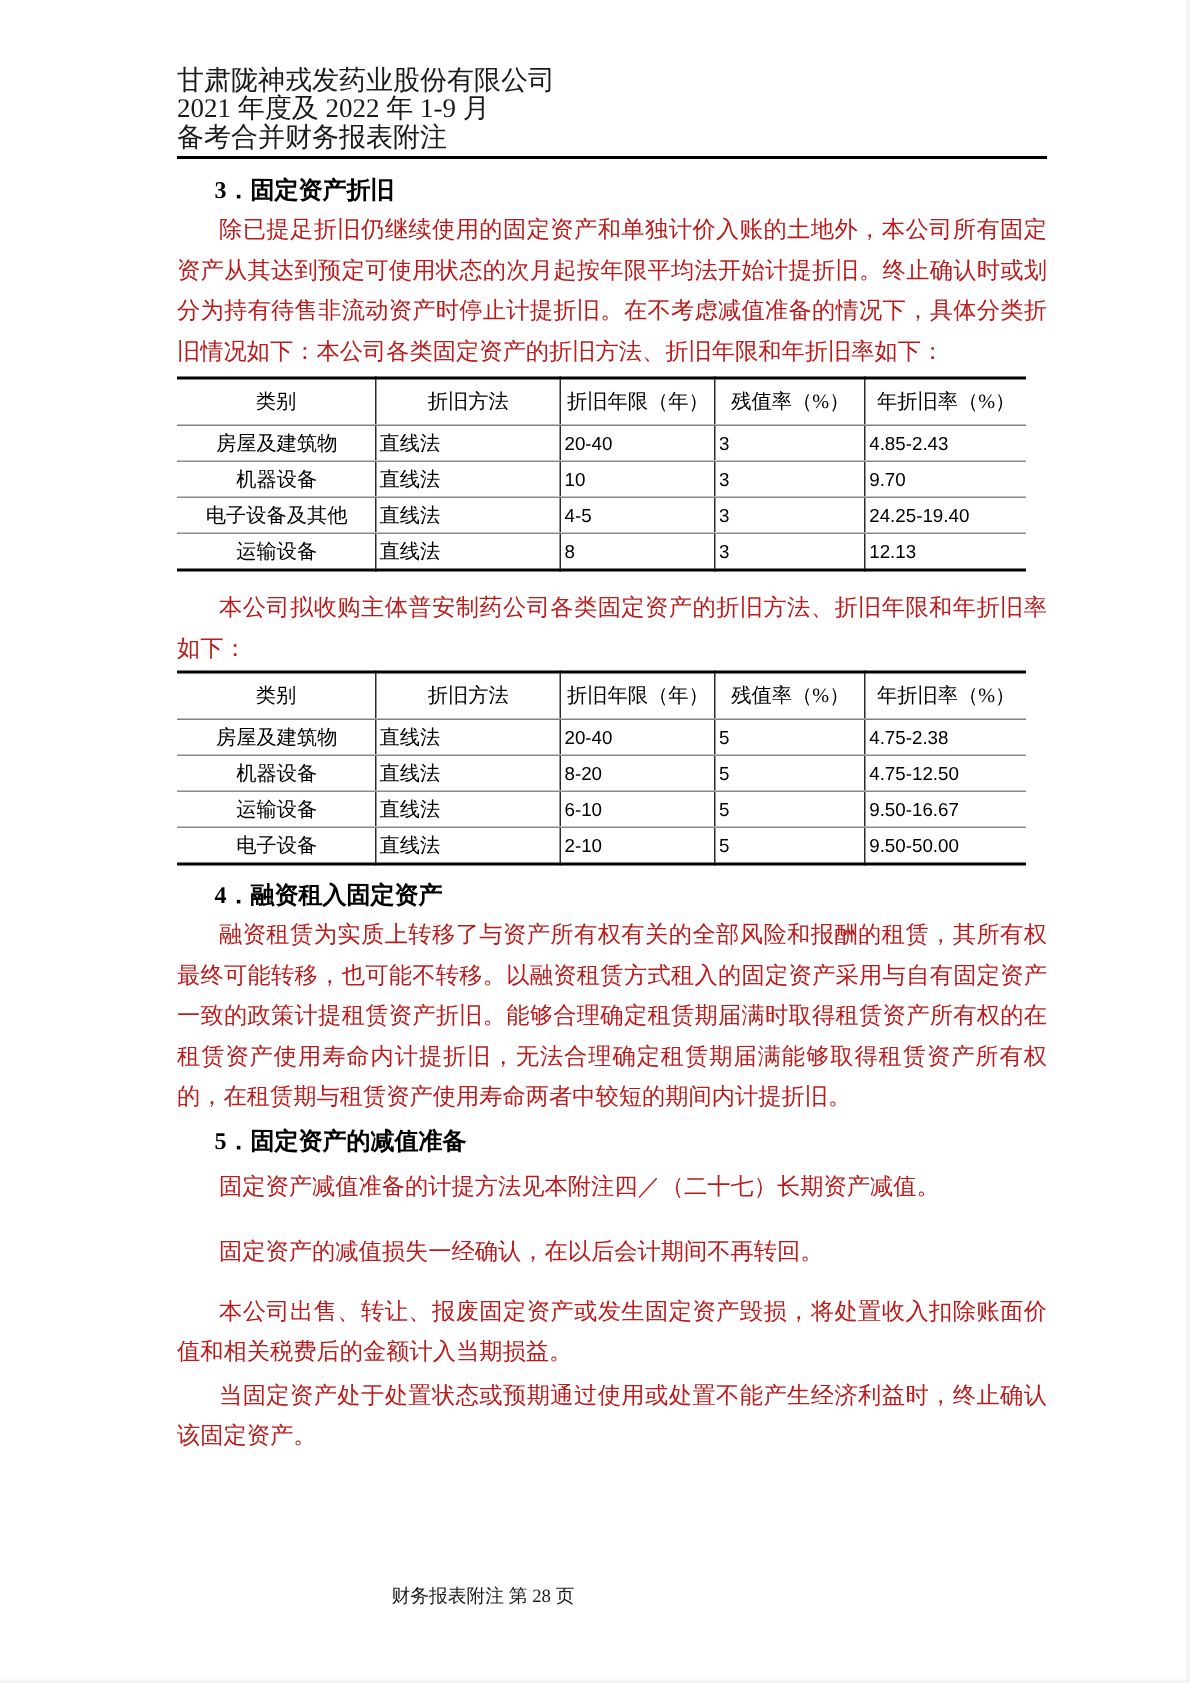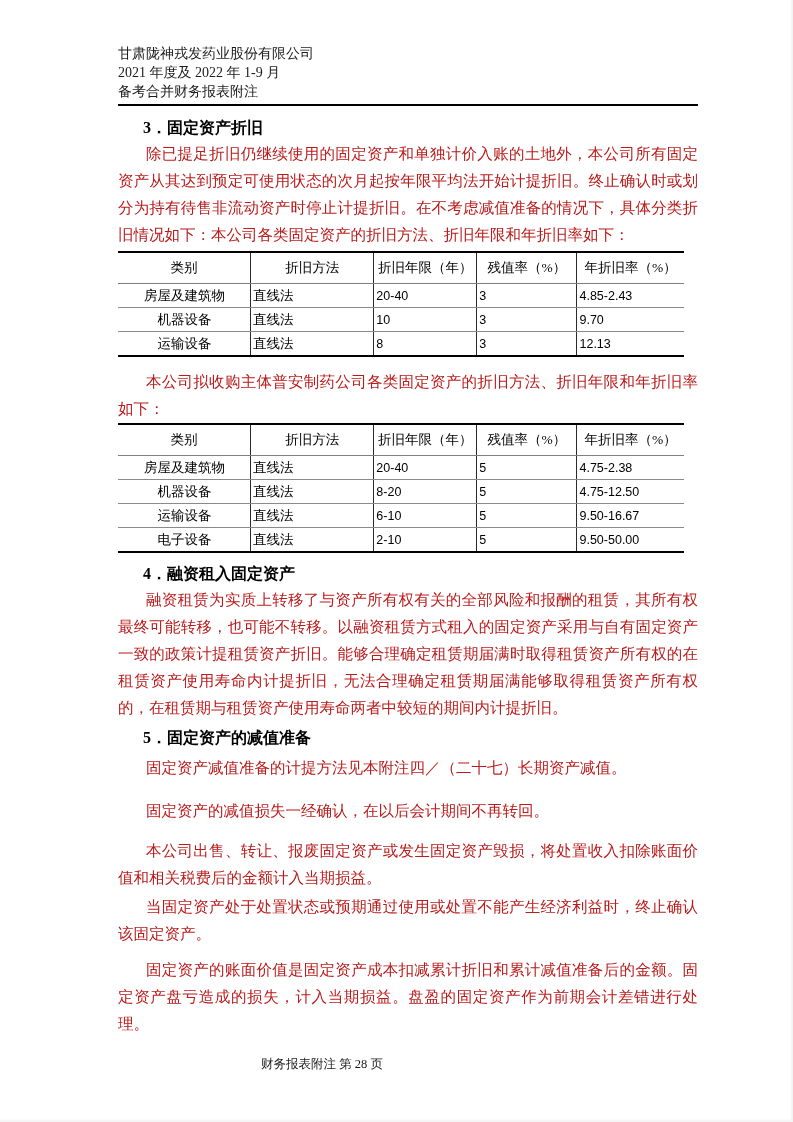--- a/index.html
+++ b/index.html
@@ -7,21 +7,21 @@
     position:relative;
     width:793px;height:1122px;
     background:#ffffff;
     font-family:"Liberation Serif","DejaVu Serif",serif;
     color:#111;
     box-sizing:border-box;
     padding:44px 95px 0 118px;
     box-shadow:inset -2px -2px 2px rgba(0,0,0,0.05);
     overflow:hidden;
   }
-  .doc-header{font-size:14px;line-height:19px;color:#1a1a1a;}
+  .doc-header{font-size:18px;line-height:19px;color:#1a1a1a;}
   .header-rule{border:none;border-top:2px solid #000;margin:3px 0 0 0;}
   h3.sec{
     font-size:16px;line-height:21px;font-weight:700;color:#000;
     margin:11px 0 0 0;padding-left:25px;
   }
   h3.sec4{margin-top:10px;}
   h3.sec5{margin-top:6px;}
   h3.sec6{margin-top:18px;}
   p.body{
     font-size:15.5px;line-height:27px;margin:2px 0 0 0;
@@ -98,20 +98,27 @@
           <td>4.85-2.43</td>
         </tr>
         <tr>
           <td>机器设备</td>
           <td>直线法</td>
           <td>10</td>
           <td>3</td>
           <td>9.70</td>
         </tr>
         <tr>
+          <td>电子设备及其他</td>
+          <td>直线法</td>
+          <td>4-5</td>
+          <td>3</td>
+          <td>24.25-19.40</td>
+        </tr>
+        <tr>
           <td>运输设备</td>
           <td>直线法</td>
           <td>8</td>
           <td>3</td>
           <td>12.13</td>
         </tr>
       </tbody>
     </table>
 
   <p class="body lead2">本公司拟收购主体普安制药公司各类固定资产的折旧方法、折旧年限和年折旧率如下：</p>
@@ -167,16 +174,15 @@
 
   <h3 class="sec sec4">4．融资租入固定资产</h3>
   <p class="body">融资租赁为实质上转移了与资产所有权有关的全部风险和报酬的租赁，其所有权最终可能转移，也可能不转移。以融资租赁方式租入的固定资产采用与自有固定资产一致的政策计提租赁资产折旧。能够合理确定租赁期届满时取得租赁资产所有权的在租赁资产使用寿命内计提折旧，无法合理确定租赁期届满能够取得租赁资产所有权的，在租赁期与租赁资产使用寿命两者中较短的期间内计提折旧。</p>
 
   <h3 class="sec sec5">5．固定资产的减值准备</h3>
   <p class="body s5a">固定资产减值准备的计提方法见本附注四／（二十七）长期资产减值。</p>
   <p class="body s5b">固定资产的减值损失一经确认，在以后会计期间不再转回。</p>
 
   <p class="body s6b">本公司出售、转让、报废固定资产或发生固定资产毁损，将处置收入扣除账面价值和相关税费后的金额计入当期损益。</p>
   <p class="body">当固定资产处于处置状态或预期通过使用或处置不能产生经济利益时，终止确认该固定资产。</p>
-  <p class="body s6c">固定资产的账面价值是固定资产成本扣减累计折旧和累计减值准备后的金额。固定资产盘亏造成的损失，计入当期损益。盘盈的固定资产作为前期会计差错进行处理。</p>
 
   <div class="doc-footer">财务报表附注 第 28 页</div>
 </div>
 
 </body></html>

